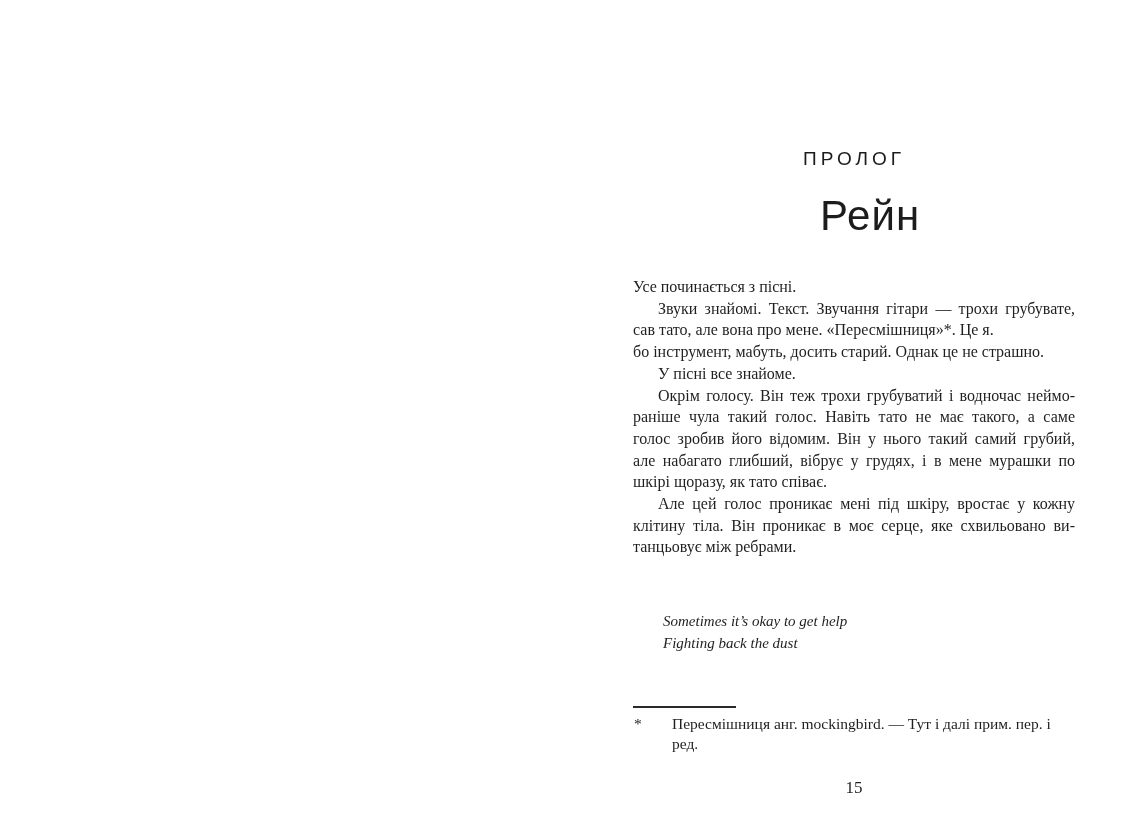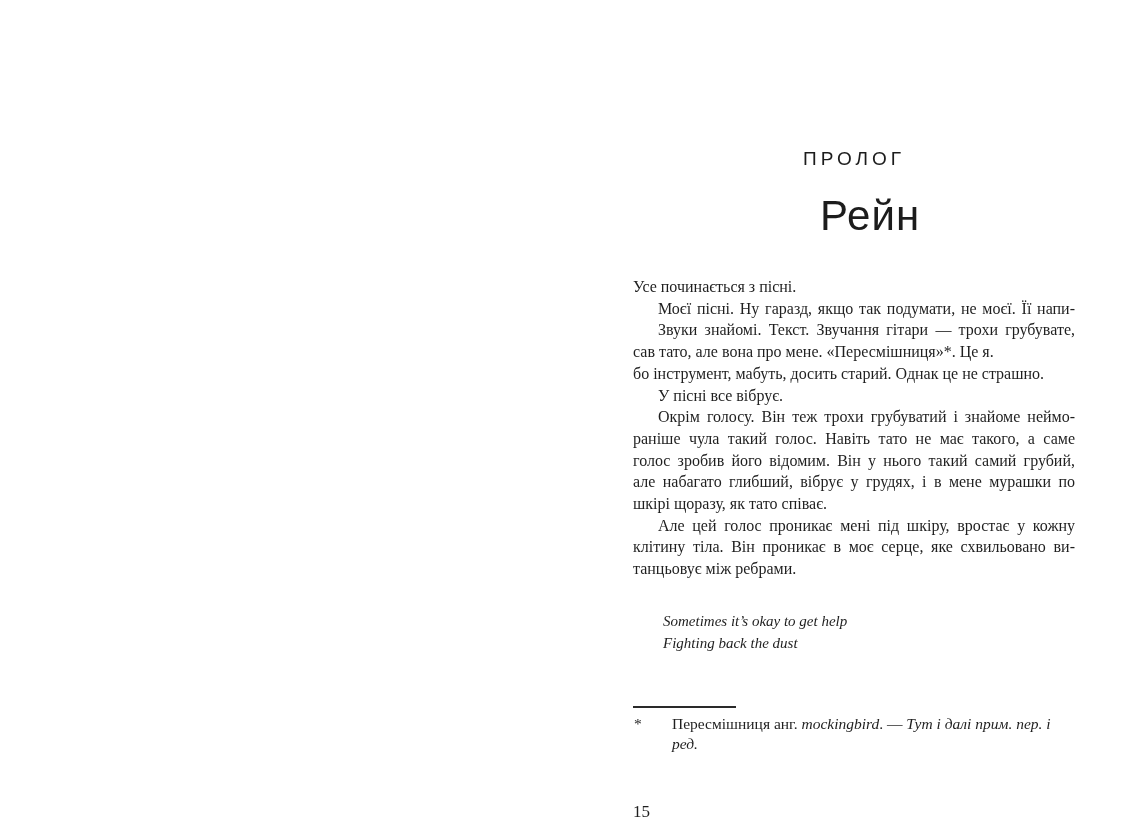--- a/index.html
+++ b/index.html
@@ -95,49 +95,48 @@
   .fn-marker {
     position: absolute;
     left: 1px;
     top: 0;
   }
   .fn-body {
     display: block;
     padding-left: 39px;
   }
   .fn-italic {
-    font-style: italic;
   }
   .page-number {
     position: absolute;
     left: 633px;
-    top: 802px;
+    top: 778px;
     width: 442px;
+    text-align: center;
     font-size: 17px;
     color: #1f1f1f;
     font-family: Liberation Serif, serif;
   }
 </style>
 </head>
 <body>
 
 <div class="page">
 
   <div class="kicker">ПРОЛОГ</div>
 
   <h1 class="title">Рейн</h1>
 
   <div class="body-text" id="body-text">
       <div class="line last">Усе починається з пісні.</div>
-      <div class="line indent">Моєї пісні. Ну гаразд, якщо так подумати, не моєї. Її напи-</div>
       <div class="line indent">Звуки знайомі. Текст. Звучання гітари — трохи грубувате,</div>
       <div class="line last">сав тато, але вона про мене. «Пересмішниця»*. Це я.</div>
       <div class="line last">бо інструмент, мабуть, досить старий. Однак це не страшно.</div>
-      <div class="line last indent">У пісні все вібрує.</div>
-      <div class="line indent">Окрім голосу. Він теж трохи грубуватий і знайоме неймо-</div>
+      <div class="line last indent">У пісні все знайоме.</div>
+      <div class="line indent">Окрім голосу. Він теж трохи грубуватий і водночас неймо-</div>
       <div class="line">раніше чула такий голос. Навіть тато не має такого, а саме</div>
       <div class="line">голос зробив його відомим. Він у нього такий самий грубий,</div>
       <div class="line">але набагато глибший, вібрує у грудях, і в мене мурашки по</div>
       <div class="line last">шкірі щоразу, як тато співає.</div>
       <div class="line indent">Але цей голос проникає мені під шкіру, вростає у кожну</div>
       <div class="line">клітину тіла. Він проникає в моє серце, яке схвильовано ви-</div>
       <div class="line last">танцьовує між ребрами.</div>
     </div>
 
   <div class="lyrics" id="lyrics">

